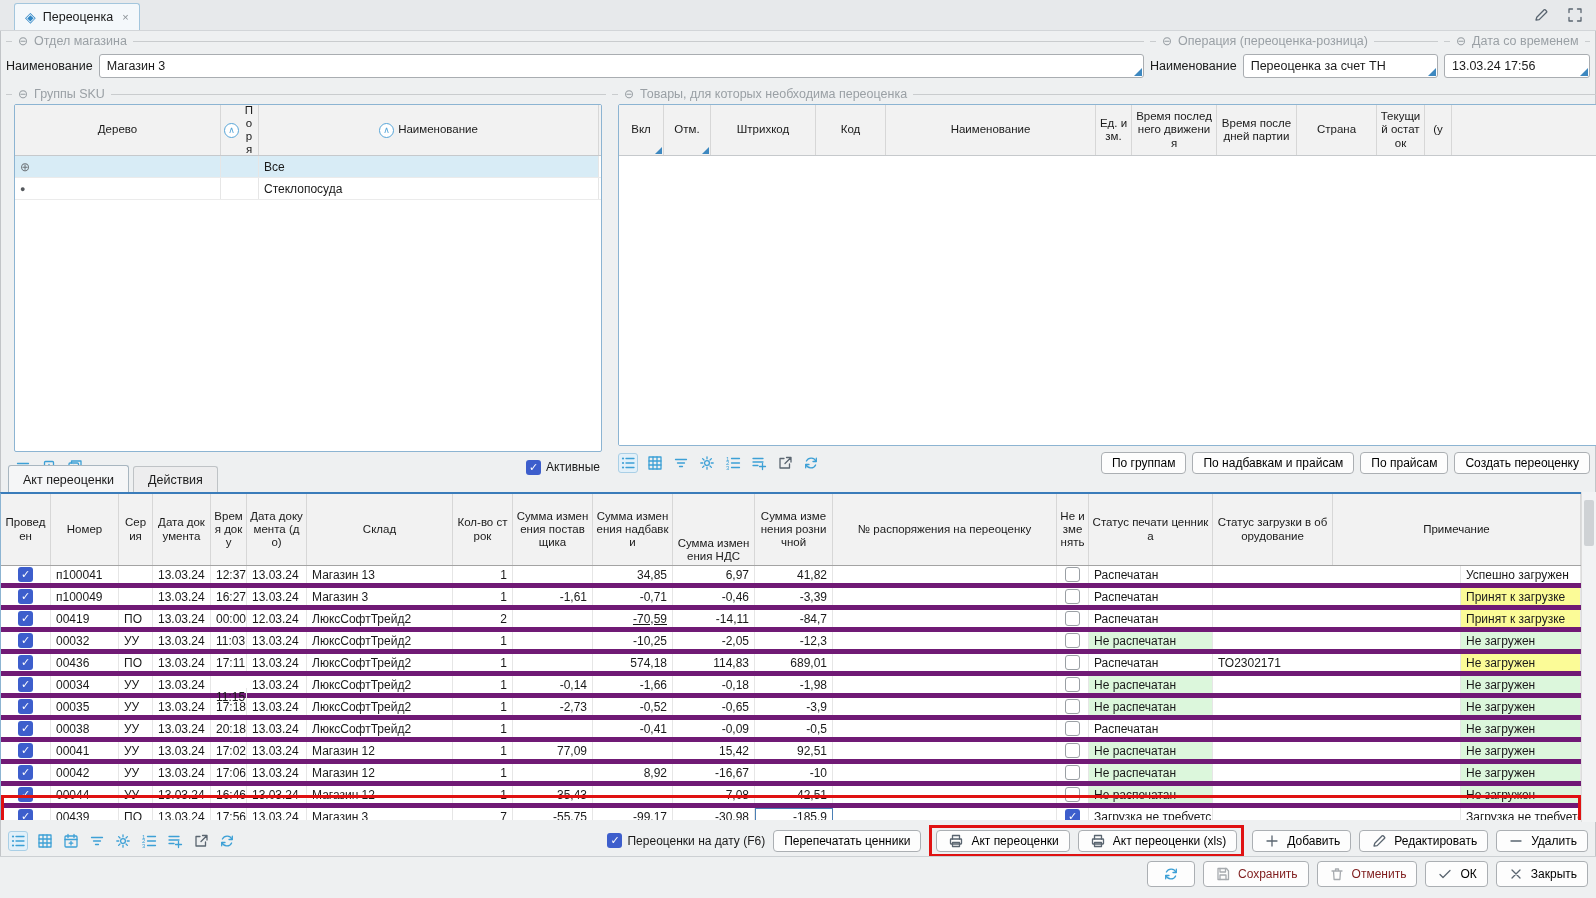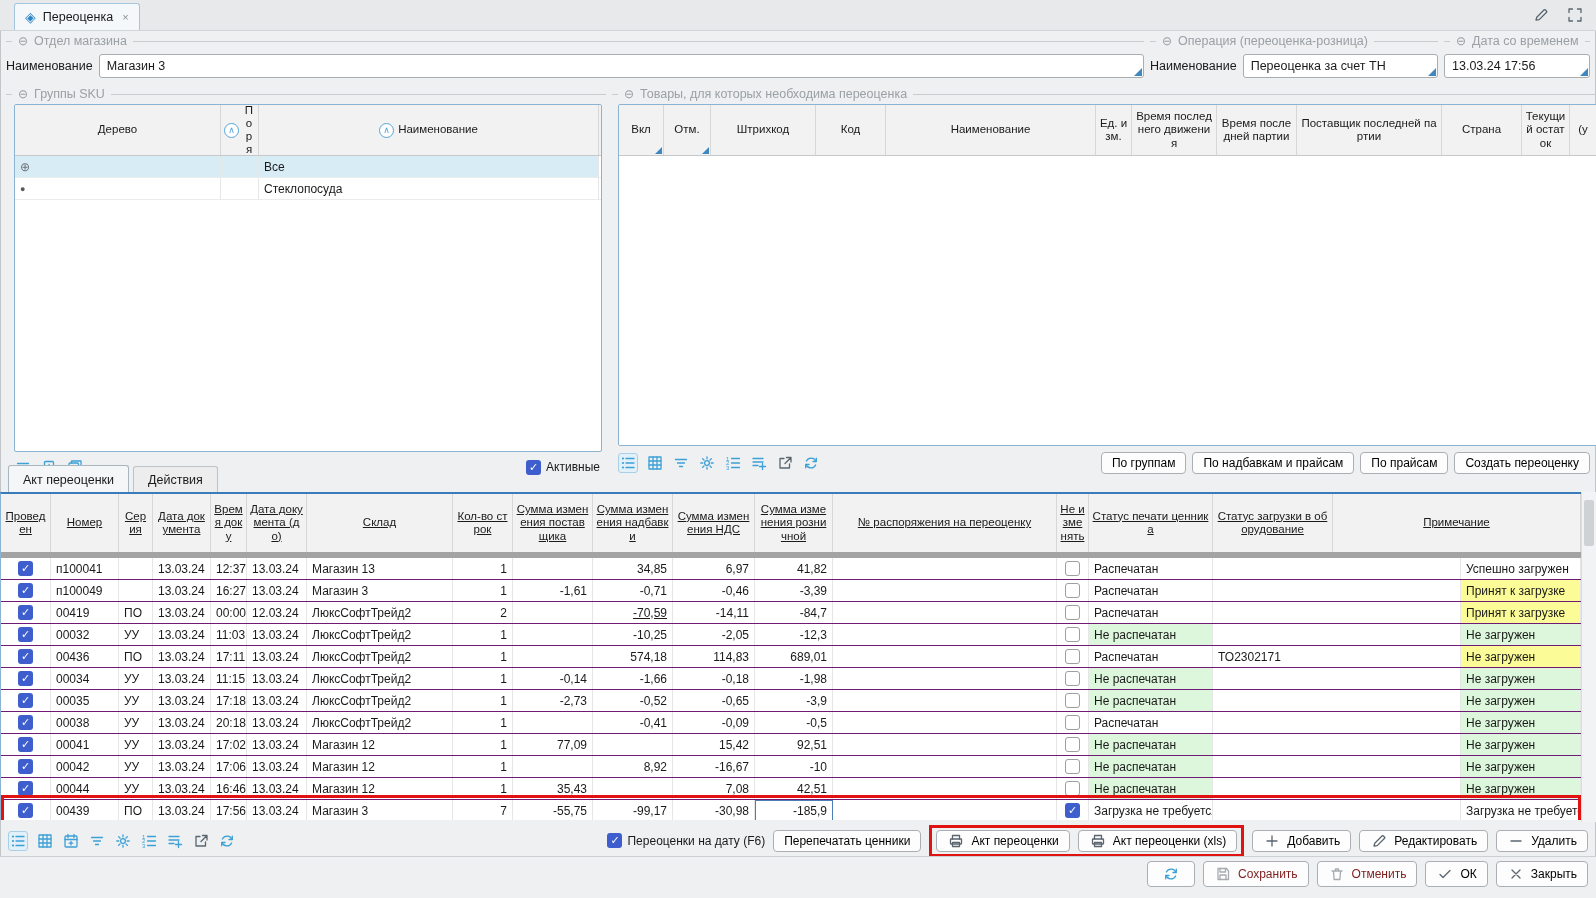--- a/index.html
+++ b/index.html
@@ -78,23 +78,23 @@
   .tree-mark{color:#6f757a;font-size:12px;}
   .leaf-mark{color:#55595d;font-size:9px;}
   
   #subtabs{position:absolute;left:8px;top:465px;height:28px;display:flex;gap:4px;align-items:flex-end;}
   .subtab{padding:0 14px;display:flex;align-items:center;height:26px;font-size:12.5px;
           border:1px solid #bfc3c6;border-bottom:none;border-radius:3px 3px 0 0;background:#ededee;}
   .subtab.active{background:#f5f6f7;border-color:#a8b6c0;height:27px;}
   
   #acts{position:absolute;left:0;top:492px;width:1581px;height:328px;background:#fff;
         border-top:2px solid #3a7cba;border-left:1px solid #8cb4d2;box-sizing:border-box;overflow:hidden;}
-  #acts-head{display:flex;background:#f2f2f2;border-bottom:6px solid #a3a3a3;height:64px;box-sizing:border-box;text-decoration:underline;}
+  #acts-head{display:flex;background:#f2f2f2;border-bottom:1px solid #a3a3a3;height:72px;box-sizing:border-box;}
   #acts-head .hcell{height:100%;}
-  .arow{display:flex;height:22px;border-bottom:1px solid #701a75;box-sizing:border-box;}
+  .arow{display:flex;height:22px;border-bottom:5px solid #701a75;box-sizing:border-box;}
   .arow .tcell{height:100%;}
   #row-hl{position:absolute;left:0;top:301px;width:1580px;height:29px;border:3px solid #e01212;
           box-sizing:border-box;pointer-events:none;z-index:6;}
   #vscroll{position:absolute;right:0;top:492px;width:15px;height:330px;background:#f2f3f4;border-left:1px solid #dcdcdc;box-sizing:border-box;}
   #vscroll .thumb{position:absolute;left:2px;right:2px;top:8px;height:46px;background:#cfd2d5;border-radius:2px;}
   
   #btoolbar{position:absolute;left:0;top:825px;width:1596px;height:31px;display:flex;align-items:center;
             padding:0 8px;gap:8px;box-sizing:border-box;}
   #btool-icons,#prod-icons,#sku-icons{display:flex;align-items:center;gap:7px;}
   .red-wrap{border:3px solid #e01212;display:flex;gap:8px;padding:2px 4px;align-items:center;}
@@ -254,23 +254,20 @@
             <span class="hlabel">Наименование</span>
           </div>
           <div class="hcell" style="width: 36px; flex: 0 0 auto;">
             <span class="hlabel">Ед. изм.</span>
           </div>
           <div class="hcell" style="width: 85px; flex: 0 0 auto;">
             <span class="hlabel">Время последнего движения</span>
           </div>
           <div class="hcell" style="width: 80px; flex: 0 0 auto;">
             <span class="hlabel">Время последней партии</span>
-          </div>
-          <div class="hcell" style="width: 145px; flex: 0 0 auto;">
-            <span class="hlabel">Поставщик последней партии</span>
           </div>
           <div class="hcell" style="width: 80px; flex: 0 0 auto;">
             <span class="hlabel">Страна</span>
           </div>
           <div class="hcell" style="width: 48px; flex: 0 0 auto;">
             <span class="hlabel">Текущий остаток</span>
           </div>
           <div class="hcell" style="width: 27px; flex: 0 0 auto;">
             <span class="hlabel">(у</span>
           </div>
@@ -383,21 +380,21 @@
         </div>
         <div class="hcell" style="width: 60px; flex: 0 0 auto;">
           <span class="hlabel">Кол-во строк</span>
         </div>
         <div class="hcell" style="width: 80px; flex: 0 0 auto;">
           <span class="hlabel">Сумма изменения поставщика</span>
         </div>
         <div class="hcell" style="width: 80px; flex: 0 0 auto;">
           <span class="hlabel">Сумма изменения надбавки</span>
         </div>
-        <div class="hcell" style="width: 82px; flex: 0 0 auto;">
+        <div class="hcell" style="width: 82px; flex: 0 0 auto; align-items: flex-end;">
           <span class="hlabel">Сумма изменения НДС</span>
         </div>
         <div class="hcell" style="width: 78px; flex: 0 0 auto;">
           <span class="hlabel">Сумма изменения розничной</span>
         </div>
         <div class="hcell" style="width: 224px; flex: 0 0 auto;">
           <span class="hlabel">№ распоряжения на переоценку</span>
         </div>
         <div class="hcell" style="width: 32px; flex: 0 0 auto;">
           <span class="hlabel">Не изменять</span>
@@ -528,21 +525,21 @@
           <div class="tcell" style="width: 248px; flex: 0 0 auto;">ТО2302171</div>
           <div class="tcell bg-yellow" style="width: 120px; flex: 0 0 auto;">Не загружен</div>
         </div>
         <div class="arow">
           <div class="tcell c" style="width: 50px; flex: 0 0 auto;">
             <span class="cb"></span>
           </div>
           <div class="tcell" style="width: 68px; flex: 0 0 auto;">00034</div>
           <div class="tcell" style="width: 34px; flex: 0 0 auto;">УУ</div>
           <div class="tcell" style="width: 58px; flex: 0 0 auto;">13.03.24</div>
-          <div class="tcell" style="width: 36px; flex: 0 0 auto;">11:15</div>
+          <div class="tcell" style="width: 36px; flex: 0 0 auto; margin-top: 12px;">11:15</div>
           <div class="tcell" style="width: 60px; flex: 0 0 auto;">13.03.24</div>
           <div class="tcell" style="width: 146px; flex: 0 0 auto;">ЛюксСофтТрейд2</div>
           <div class="tcell r" style="width: 60px; flex: 0 0 auto;">1</div>
           <div class="tcell r" style="width: 80px; flex: 0 0 auto;">-0,14</div>
           <div class="tcell r" style="width: 80px; flex: 0 0 auto;">-1,66</div>
           <div class="tcell r" style="width: 82px; flex: 0 0 auto;">-0,18</div>
           <div class="tcell r" style="width: 78px; flex: 0 0 auto;">-1,98</div>
           <div class="tcell" style="width: 224px; flex: 0 0 auto;"></div>
           <div class="tcell c" style="width: 32px; flex: 0 0 auto;">
             <span class="cb un"></span>

